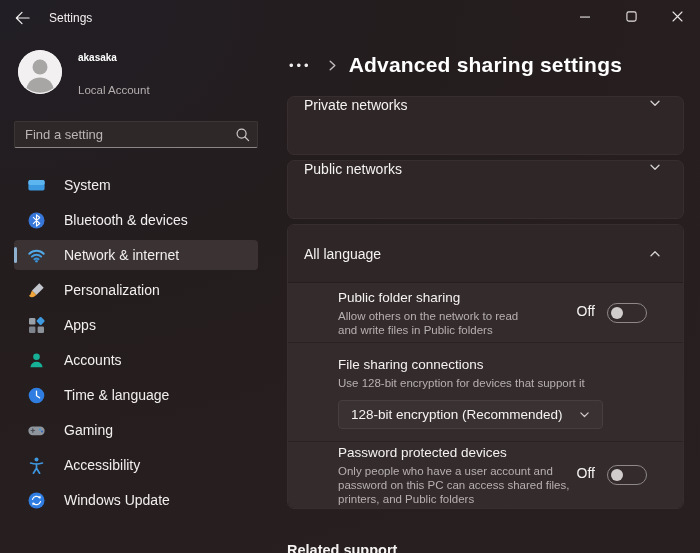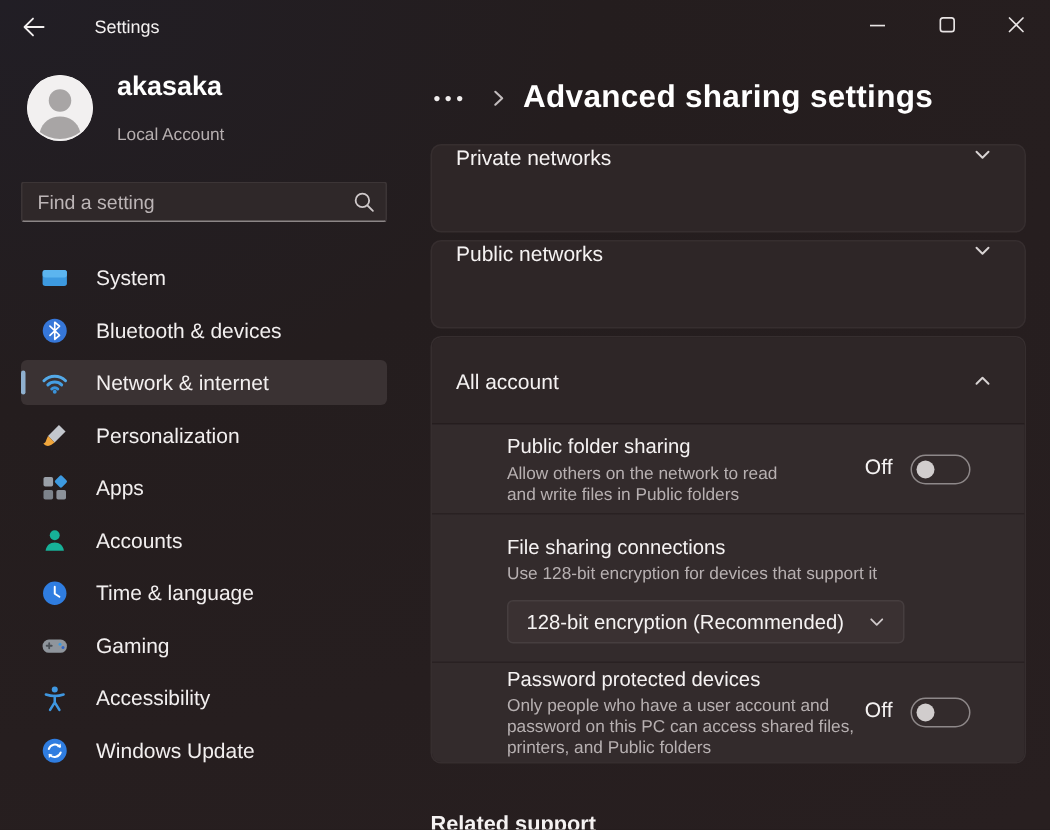--- a/index.html
+++ b/index.html
@@ -9,28 +9,28 @@
     color:#ffffff;
     background:#241d1e;
   }
   .app {
     position:relative; width:700px; height:553px;
     background:radial-gradient(150% 130% at 0% 0%, #211e25 0%, #241d1e 38%, #281f20 100%);
   }
   
   .titlebar { position:absolute; top:0; left:0; right:0; height:36px; display:flex; align-items:center; }
   .back-btn { width:34px; height:30px; margin-left:5px; background:transparent; border:none; display:flex; align-items:center; justify-content:center; cursor:pointer; border-radius:4px; }
-  .tb-title { font-size:12px; margin-left:24px; color:#f3f0f0; }
+  .tb-title { font-size:12px; margin-left:10px; color:#f3f0f0; }
   .caption { position:absolute; right:0; top:0; display:flex; }
   .cap-btn { width:46px; height:34px; background:transparent; border:none; display:flex; align-items:center; justify-content:center; cursor:pointer; }
   
   .sidebar { position:absolute; top:36px; left:0; width:272px; bottom:0; padding:0 14px; }
   .user-card { display:flex; align-items:center; gap:16px; margin:14px 4px 0 4px; height:44px; cursor:pointer; }
   .avatar { width:44px; height:44px; border-radius:50%; overflow:hidden; background:#f2f0f0; flex:0 0 44px; }
-  .user-name { font-size:18px; font-weight:700; line-height:17px; }
+  .user-name { font-size:10px; font-weight:700; line-height:17px; }
   .user-type { font-size:11.5px; color:#b6afb0; margin-top:18px; }
   .search-wrap { position:relative; margin-top:27px; height:27px; }
   .search-input {
     width:100%; height:27px; background:#2f2829; border:1px solid #3c3536; border-bottom-color:#8c8687;
     border-radius:2px; color:#fff; font-size:13px; padding:0 30px 0 10px; outline:none;
     font-family:"Liberation Sans", sans-serif;
   }
   .search-input::placeholder { color:#bcb5b6; }
   .search-icon { position:absolute; right:8px; top:6px; }
   .nav { margin-top:22px; }
@@ -262,21 +262,21 @@
         <span class="card-title">Public networks</span>
         <span class="chev">
           <svg width="12" height="12" viewBox="0 0 12 12">
               <path d="M2 4.2l4 4 4-4" stroke="#d8d3d3" stroke-width="1.3" fill="none" stroke-linecap="round" stroke-linejoin="round"></path>
             </svg>
         </span>
       </div>
 
       <div class="exp-group">
         <div class="exp-header">
-          <span class="card-title">All account</span>
+          <span class="card-title">All language</span>
           <span class="chev">
             <svg width="12" height="12" viewBox="0 0 12 12">
                 <path d="M2 7.8l4-4 4 4" stroke="#d8d3d3" stroke-width="1.3" fill="none" stroke-linecap="round" stroke-linejoin="round"></path>
               </svg>
           </span>
         </div>
 
         <div class="setting-row row-pfs">
           <div class="w-narrow">
             <div class="setting-title">Public folder sharing</div>

